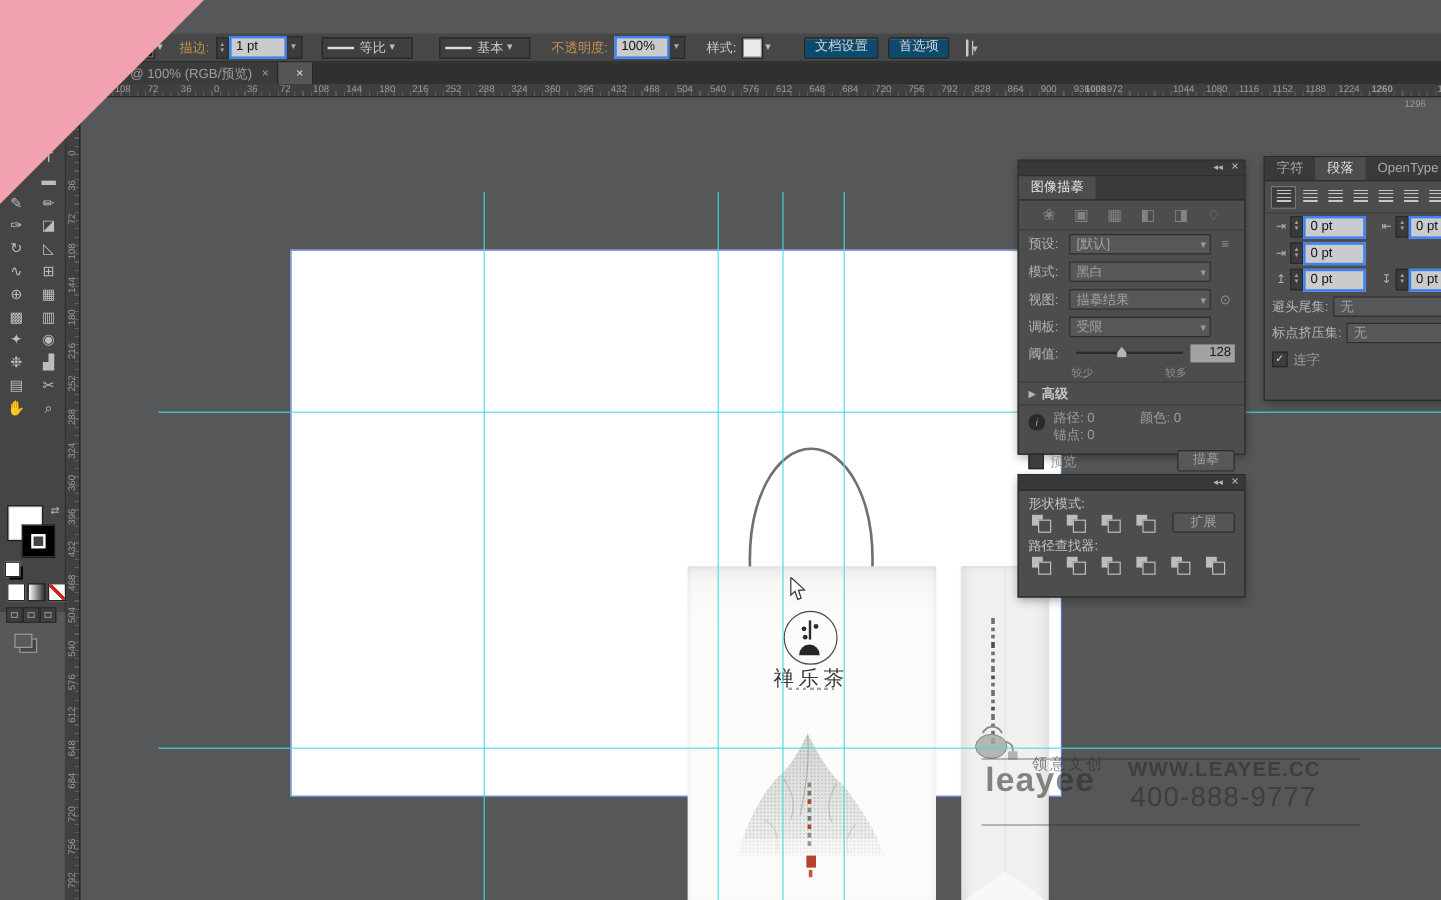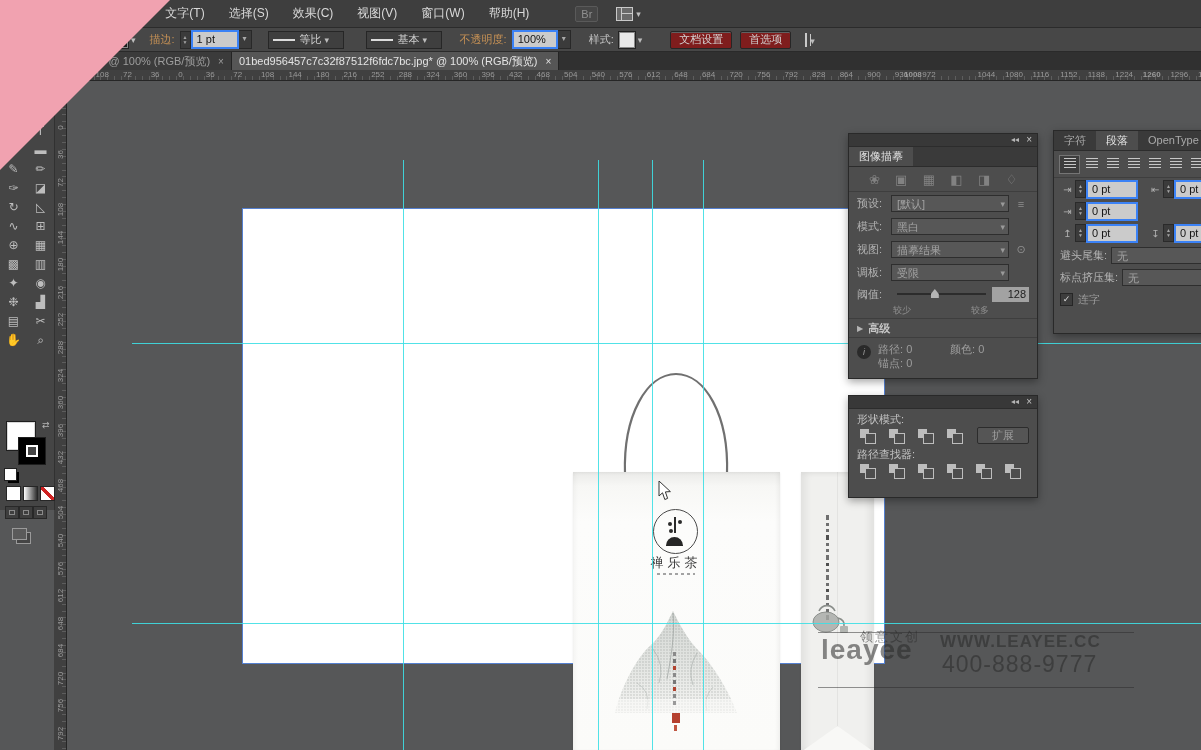--- a/index.html
+++ b/index.html
@@ -28,21 +28,21 @@
   .stepper::before{content:"▲";}
   .stepper::after{content:"▼";}
   .lfield{height:15px;background:#cbcbcb;border:2px solid #3b82f6;color:#141414;font-size:11px;
     line-height:15px;padding:0 4px;}
   .darr{width:12px;height:17px;background:#3b3b3b;border:1px solid #282828;border-left:none;color:#a9a9a9;
     font-size:8px;text-align:center;line-height:16px;}
   .darr::after{content:"▾";}
   .line-dd{display:flex;align-items:center;height:16px;background:#3f3f3f;border:1px solid #262626;
     color:#cfcfcf;padding:0 4px;margin-right:0;}
   .line-dd .ln{width:22px;height:2px;background:#dcdcdc;margin-right:5px;}
-  .cbtn{height:16px;background:#7f1d1d;border:1px solid #262626;box-shadow:inset 0 1px 0 #616161;
+  .cbtn{height:16px;background:#0c4a6e;border:1px solid #262626;box-shadow:inset 0 1px 0 #616161;
     color:#d4d4d4;font-size:11px;line-height:15px;padding:0 8px;border-radius:2px;}
   #tabbar{position:absolute;left:0;top:52px;width:1201px;height:18px;background:#303030;display:flex;
     padding-left:88px;box-sizing:border-box;z-index:10;}
   .doc-tab{display:flex;align-items:center;font-size:11px;padding:0 7px;border-right:1px solid #242424;
     background:#3b3b3b;color:#9d9d9d;white-space:nowrap;}
   .doc-tab.active{background:#565656;color:#e4e4e4;}
   .tab-close{margin-left:8px;font-size:10px;color:inherit;}
   
   #hruler{position:absolute;left:54px;top:70px;right:0;height:10px;background:#404040;border-bottom:1px solid #262626;z-index:11;
     background-image:repeating-linear-gradient(90deg,#5d5d5d 0 1px,transparent 1px 6.89px);background-position:12px 6px;background-size:100% 4px;background-repeat:repeat-x;}
@@ -82,21 +82,21 @@
     box-shadow:inset 5px 0 7px rgba(0,0,0,.06),inset -5px 0 7px rgba(0,0,0,.06),0 1px 2px rgba(0,0,0,.08);}
   #gusset .chevron{position:absolute;left:0;bottom:0;width:73px;height:26px;background:#f8f8f6;
     clip-path:polygon(0 100%,50% 0,100% 100%);box-shadow:0 -1px 0 rgba(0,0,0,.05);}
   #gusset .crease{position:absolute;left:36px;top:0;bottom:0;width:1px;background:rgba(0,0,0,.05);}
   #handle-svg{position:absolute;left:374px;top:158px;z-index:3;}
   #logo{position:absolute;left:410px;top:300px;width:45px;height:45px;border:1.5px solid #4a4a4a;border-radius:50%;z-index:4;box-sizing:border-box;}
   #logo .dome{position:absolute;left:12px;bottom:7px;width:17px;height:9px;background:#262626;border-radius:9px 9px 0 0;}
   #logo .stem{position:absolute;left:20px;top:7px;width:2px;height:16px;background:#2b2b2b;}
   #logo .d1,#logo .d2,#logo .d3{position:absolute;width:4px;height:4px;background:#2b2b2b;border-radius:50%;}
   #logo .d1{left:14px;top:12px;} #logo .d2{left:24px;top:10px;} #logo .d3{left:15px;top:19px;}
-  #logo-title{position:absolute;left:396px;top:345px;width:74px;text-align:center;font-size:13px;
+  #logo-title{position:absolute;left:396px;top:345px;width:74px;text-align:center;font-size:17px;
     letter-spacing:4px;color:#3a3a3a;z-index:4;font-family:"Liberation Serif","DejaVu Serif",serif;}
   #logo-caption{position:absolute;left:414px;top:364px;width:38px;height:2px;z-index:4;
     background:repeating-linear-gradient(90deg,#a3a3a3 0 3px,transparent 3px 6px);}
   #mountain-svg{position:absolute;left:366px;top:386px;z-index:3;}
   .mark-col{position:absolute;z-index:4;display:flex;flex-direction:column;gap:3px;align-items:center;}
   #mtn-marks{left:430px;top:443px;}
   #gus-marks{left:583px;top:306px;}
   .mark{width:3px;height:4px;}
   #seal{position:absolute;left:429px;top:504px;width:8px;height:10px;background:#b5412f;z-index:4;}
   #seal::after{content:"";position:absolute;left:2px;top:12px;width:3px;height:6px;background:#c05743;}
@@ -272,35 +272,20 @@
     <div id="watermark">
       <div class="wline" style="top:9px"></div>
       <div class="wline" style="top:64px"></div>
       <div id="wm-cn">领意文创</div>
       <div id="wm-en">leayee</div>
       <div id="wm-url">WWW.LEAYEE.CC</div>
       <div id="wm-tel">400-888-9777</div>
     </div>
   </div>
 
-  <div id="menubar">
-    <span id="menu-items" style="display:flex">
-        <span class="menu-item">象(O)</span>
-        <span class="menu-item">文字(T)</span>
-        <span class="menu-item">选择(S)</span>
-        <span class="menu-item">效果(C)</span>
-        <span class="menu-item">视图(V)</span>
-        <span class="menu-item">窗口(W)</span>
-        <span class="menu-item">帮助(H)</span>
-      </span>
-    <span id="br-btn">Br</span>
-    <span id="ws-icon" class="dd-caret">
-        <span class="grid-ic"></span>
-      </span>
-  </div>
 
   <div id="controlbar">
     <span class="swatch-dd dd-caret">
         <span class="swb"></span>
       </span>
     <span class="cb-label">描边:</span>
     <span class="stepper"></span>
     <span class="lfield" style="width:36px">1 pt</span>
     <span class="darr"></span>
     <span class="line-dd dd-caret" style="margin-left:16px;width:66px">
@@ -322,21 +307,20 @@
     <span class="cbtn" style="margin-left:8px">首选项</span>
     <span class="dd-caret" style="margin-left:14px;color:#b5b5b5"><span class="grid-ic" style="height:10px"></span></span>
   </div>
 
   <div id="tabbar">
     <span class="doc-tab">
       <span>g* @ 100% (RGB/预览)</span>
       <span class="tab-close">×</span>
     </span>
     <span class="doc-tab active">
-      <span>01bed956457c7c32f87512f6fdc7bc.jpg* @ 100% (RGB/预览)</span>
       <span class="tab-close">×</span>
     </span>
   </div>
 
   <div id="hruler">
       <span class="rlab" style="left: 14px;">144</span>
       <span class="rlab" style="left: 41.56px;">108</span>
       <span class="rlab" style="left: 69.12px;">72</span>
       <span class="rlab" style="left: 96.68px;">36</span>
       <span class="rlab" style="left: 124.24px;">0</span>
@@ -368,21 +352,21 @@
       <span class="rlab" style="left: 840.8px;">936</span>
       <span class="rlab" style="left: 868.36px;">972</span>
       <span class="rlab" style="left: 850px; font-weight: bold;">1008</span>
       <span class="rlab" style="left: 923.48px;">1044</span>
       <span class="rlab" style="left: 951.04px;">1080</span>
       <span class="rlab" style="left: 978.6px;">1116</span>
       <span class="rlab" style="left: 1006.16px;">1152</span>
       <span class="rlab" style="left: 1033.72px;">1188</span>
       <span class="rlab" style="left: 1061.28px;">1224</span>
       <span class="rlab" style="left: 1088.84px; font-weight: bold;">1260</span>
-      <span class="rlab" style="left: 1116.4px;">1296</span>
+      <span class="rlab" style="left: 1116.4px; margin-top: 12px;">1296</span>
       <span class="rlab" style="left: 1143.96px;">1332</span>
     </div>
   <div id="vruler">
       <span class="rlab" style="top: 15px;">36</span>
       <span class="rlab" style="top: 42.56px;">0</span>
       <span class="rlab" style="top: 70.12px;">36</span>
       <span class="rlab" style="top: 97.68px;">72</span>
       <span class="rlab" style="top: 125.24px;">108</span>
       <span class="rlab" style="top: 152.8px;">144</span>
       <span class="rlab" style="top: 180.36px;">180</span>
@@ -511,20 +495,25 @@
         <span>路径:</span>
         <span>0</span><br>
         <span>锚点:</span>
         <span>0</span>
       </span>
       <span class="ig">
         <span>颜色:</span>
         <span>0</span>
       </span>
     </div>
+    <div class="trace-bottom">
+      <span class="cb"></span>
+      <span class="cb-lbl">预览</span>
+      <span class="pbtn">描摹</span>
+    </div>
   </div>
 
   <div class="panel" style="left:848px;top:395px;width:190px;height:103px">
     <div class="pstrip">
       <span class="collapse">◂◂</span>
       <span class="close">×</span>
     </div>
     <div class="sec-label">形状模式:</div>
     <div class="btn-row" id="shape-mode-row">
         <span class="pf-btn"></span>

